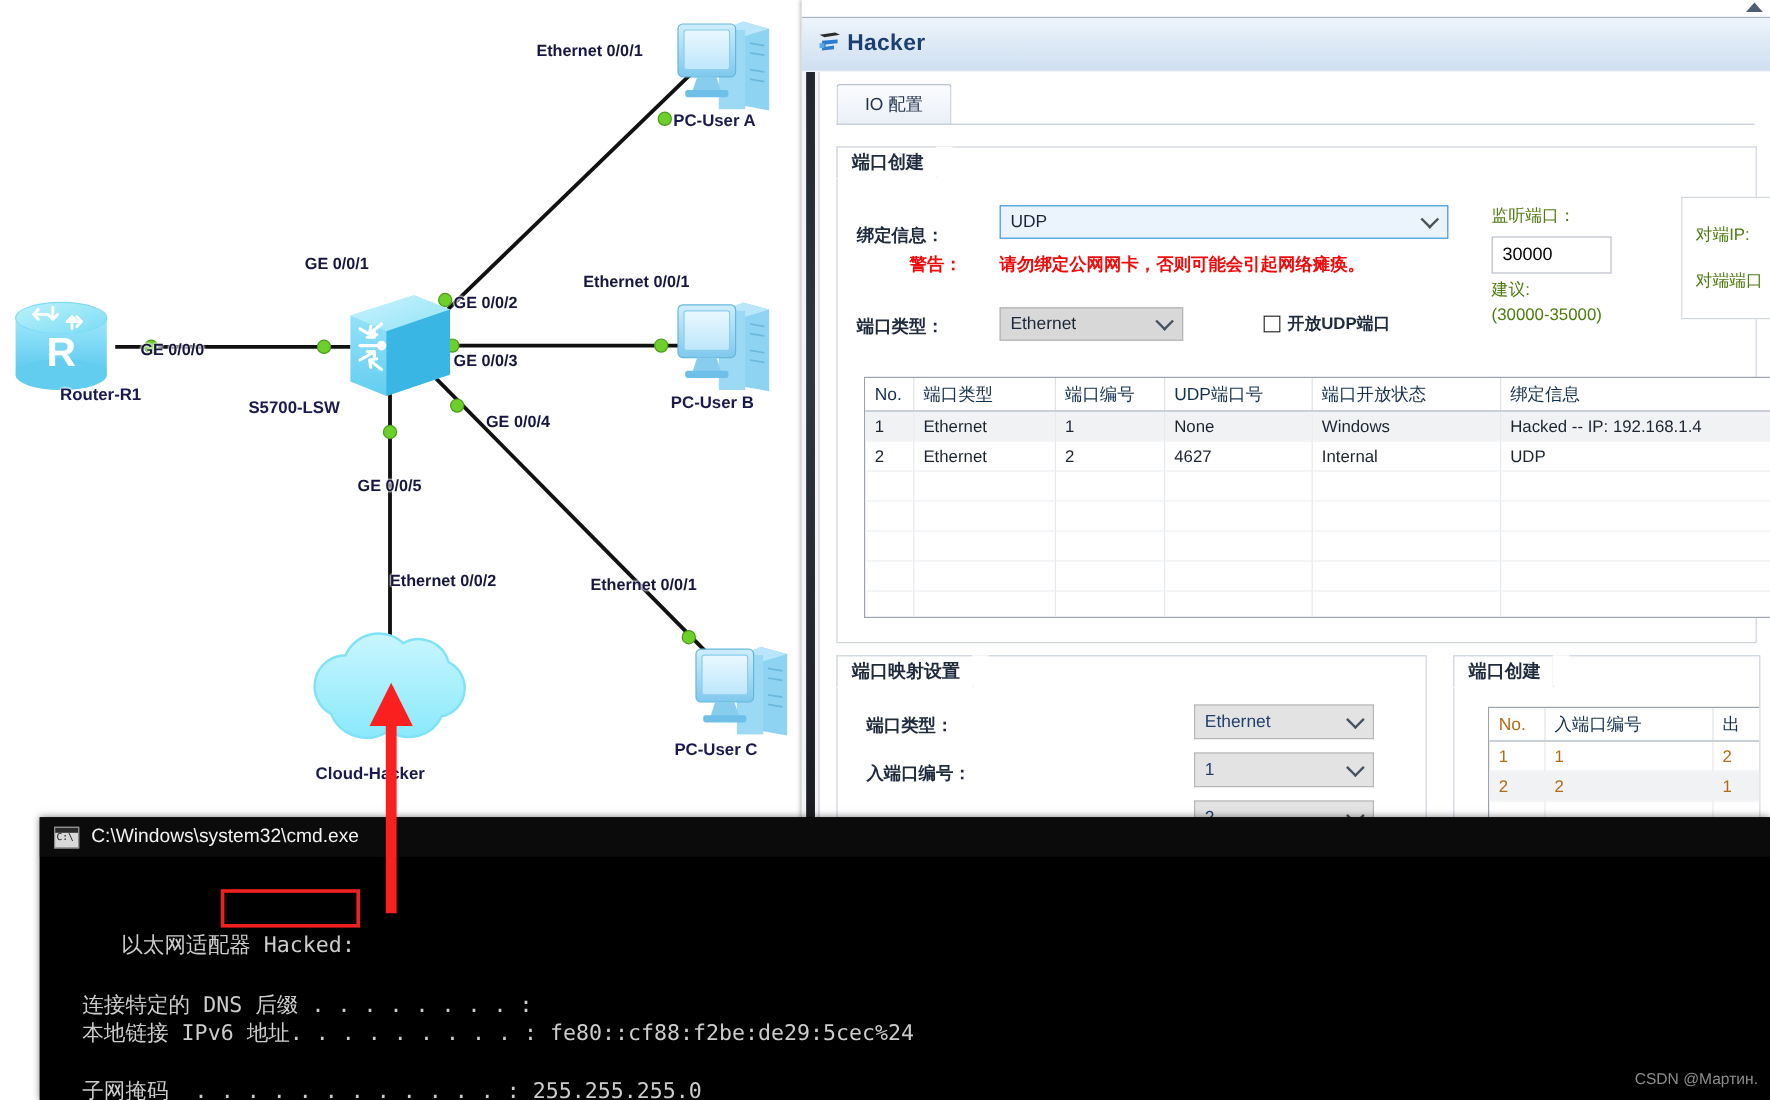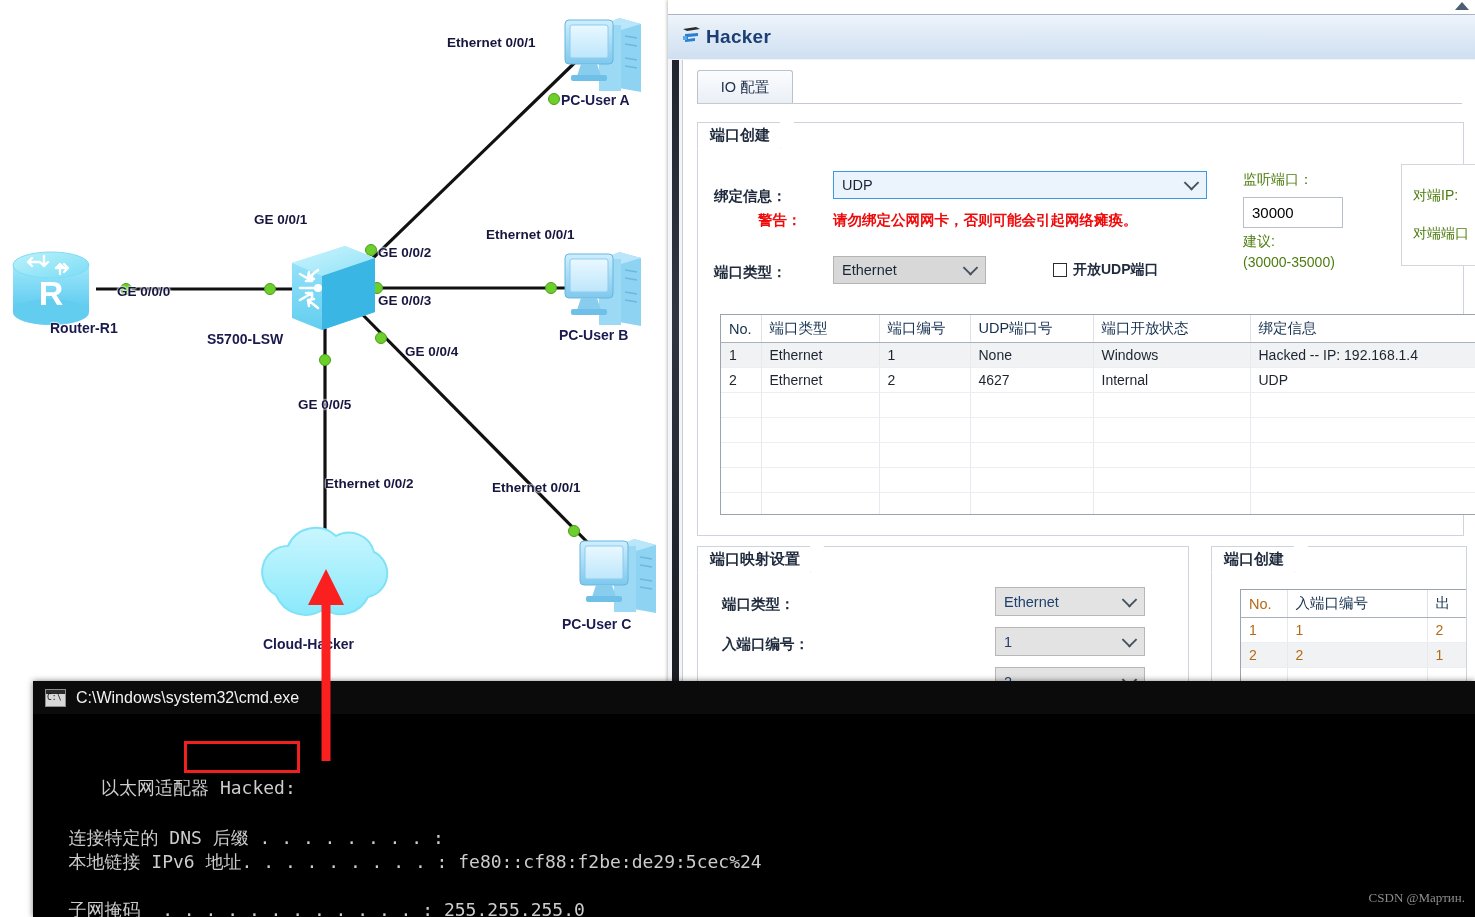--- a/index.html
+++ b/index.html
@@ -179,21 +179,21 @@
     position:absolute;left:0;top:33px;width:1442px;height:203px;
     color:#cccccc;font-family:"DejaVu Sans Mono","Liberation Mono",monospace;
     font-size:18px;line-height:24px;
   }
   .cmd-line{position:absolute;white-space:pre;}
   #hacked-box{
     position:absolute;border:3px solid #f02020;box-sizing:border-box;
   }
   #watermark{
     position:absolute;right:10px;bottom:11px;color:#8d8d8d;font-size:13px;
-    font-family:Liberation Serif, serif;
+    font-family:Liberation Sans, sans-serif;
   }
 
   
   #red-arrow{position:absolute;left:300px;top:560px;width:60px;height:200px;pointer-events:none;}
 </style>
 </head>
 <body>
 
 <div id="topology">
   <svg id="topo-svg" width="672" height="684">

